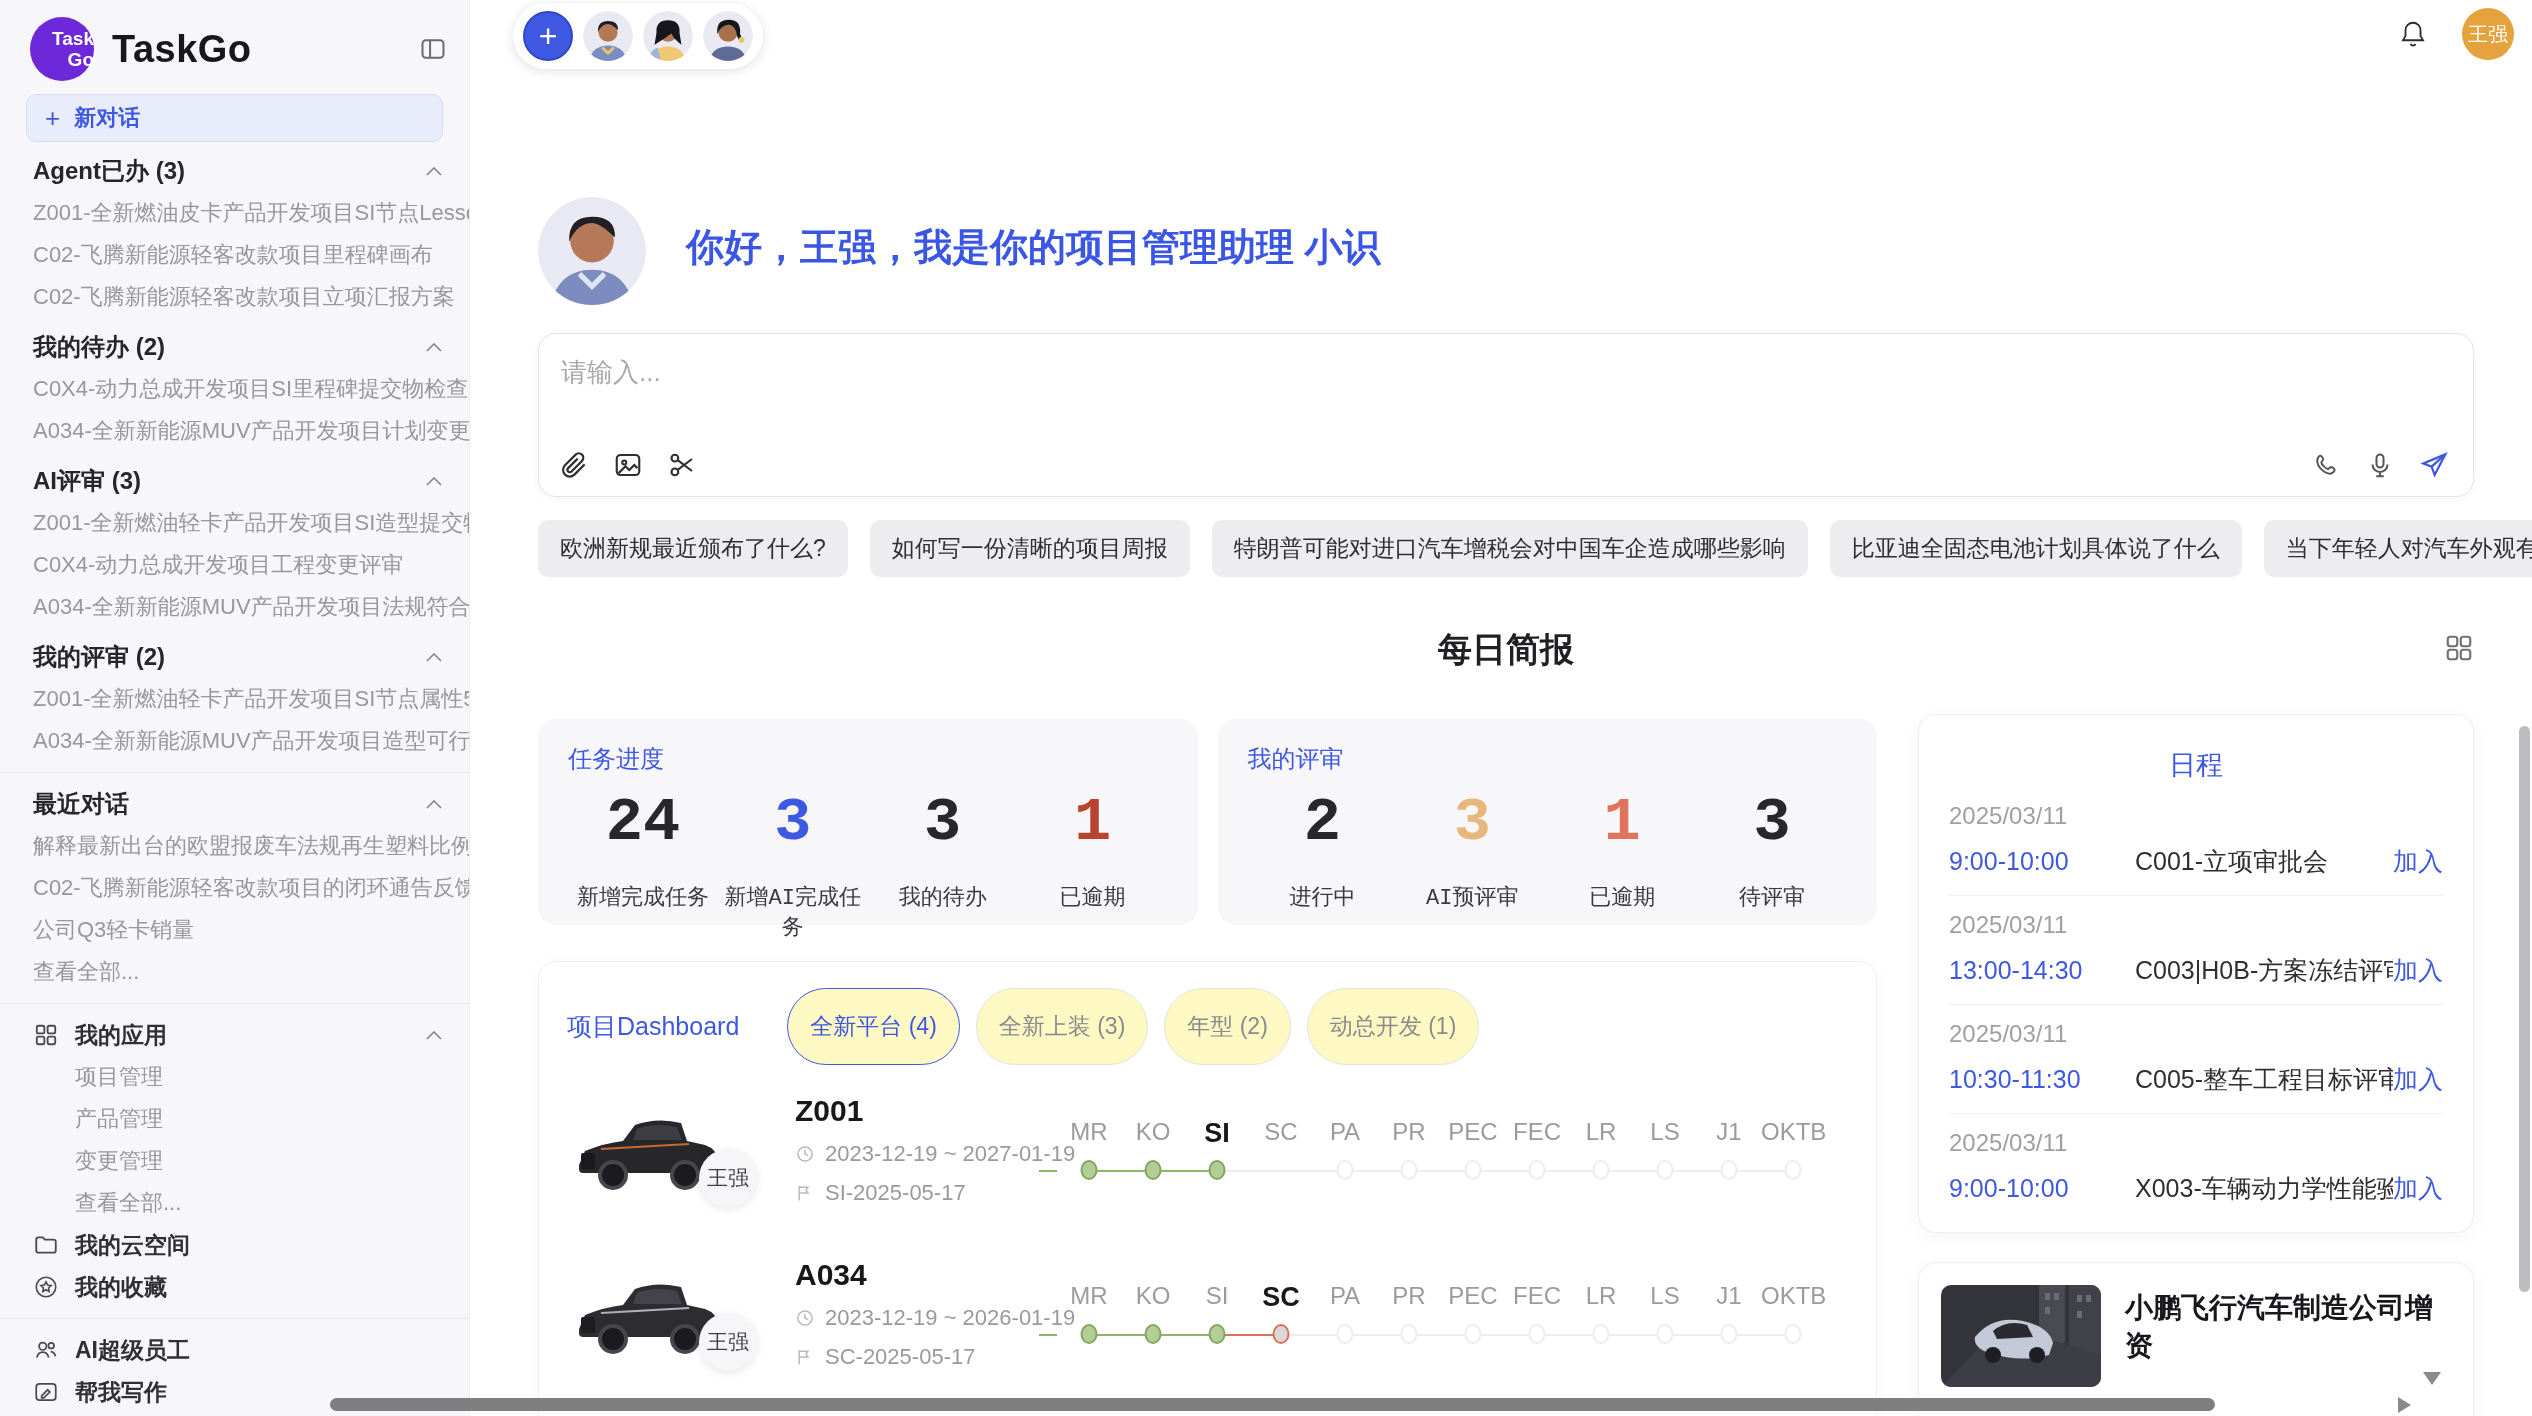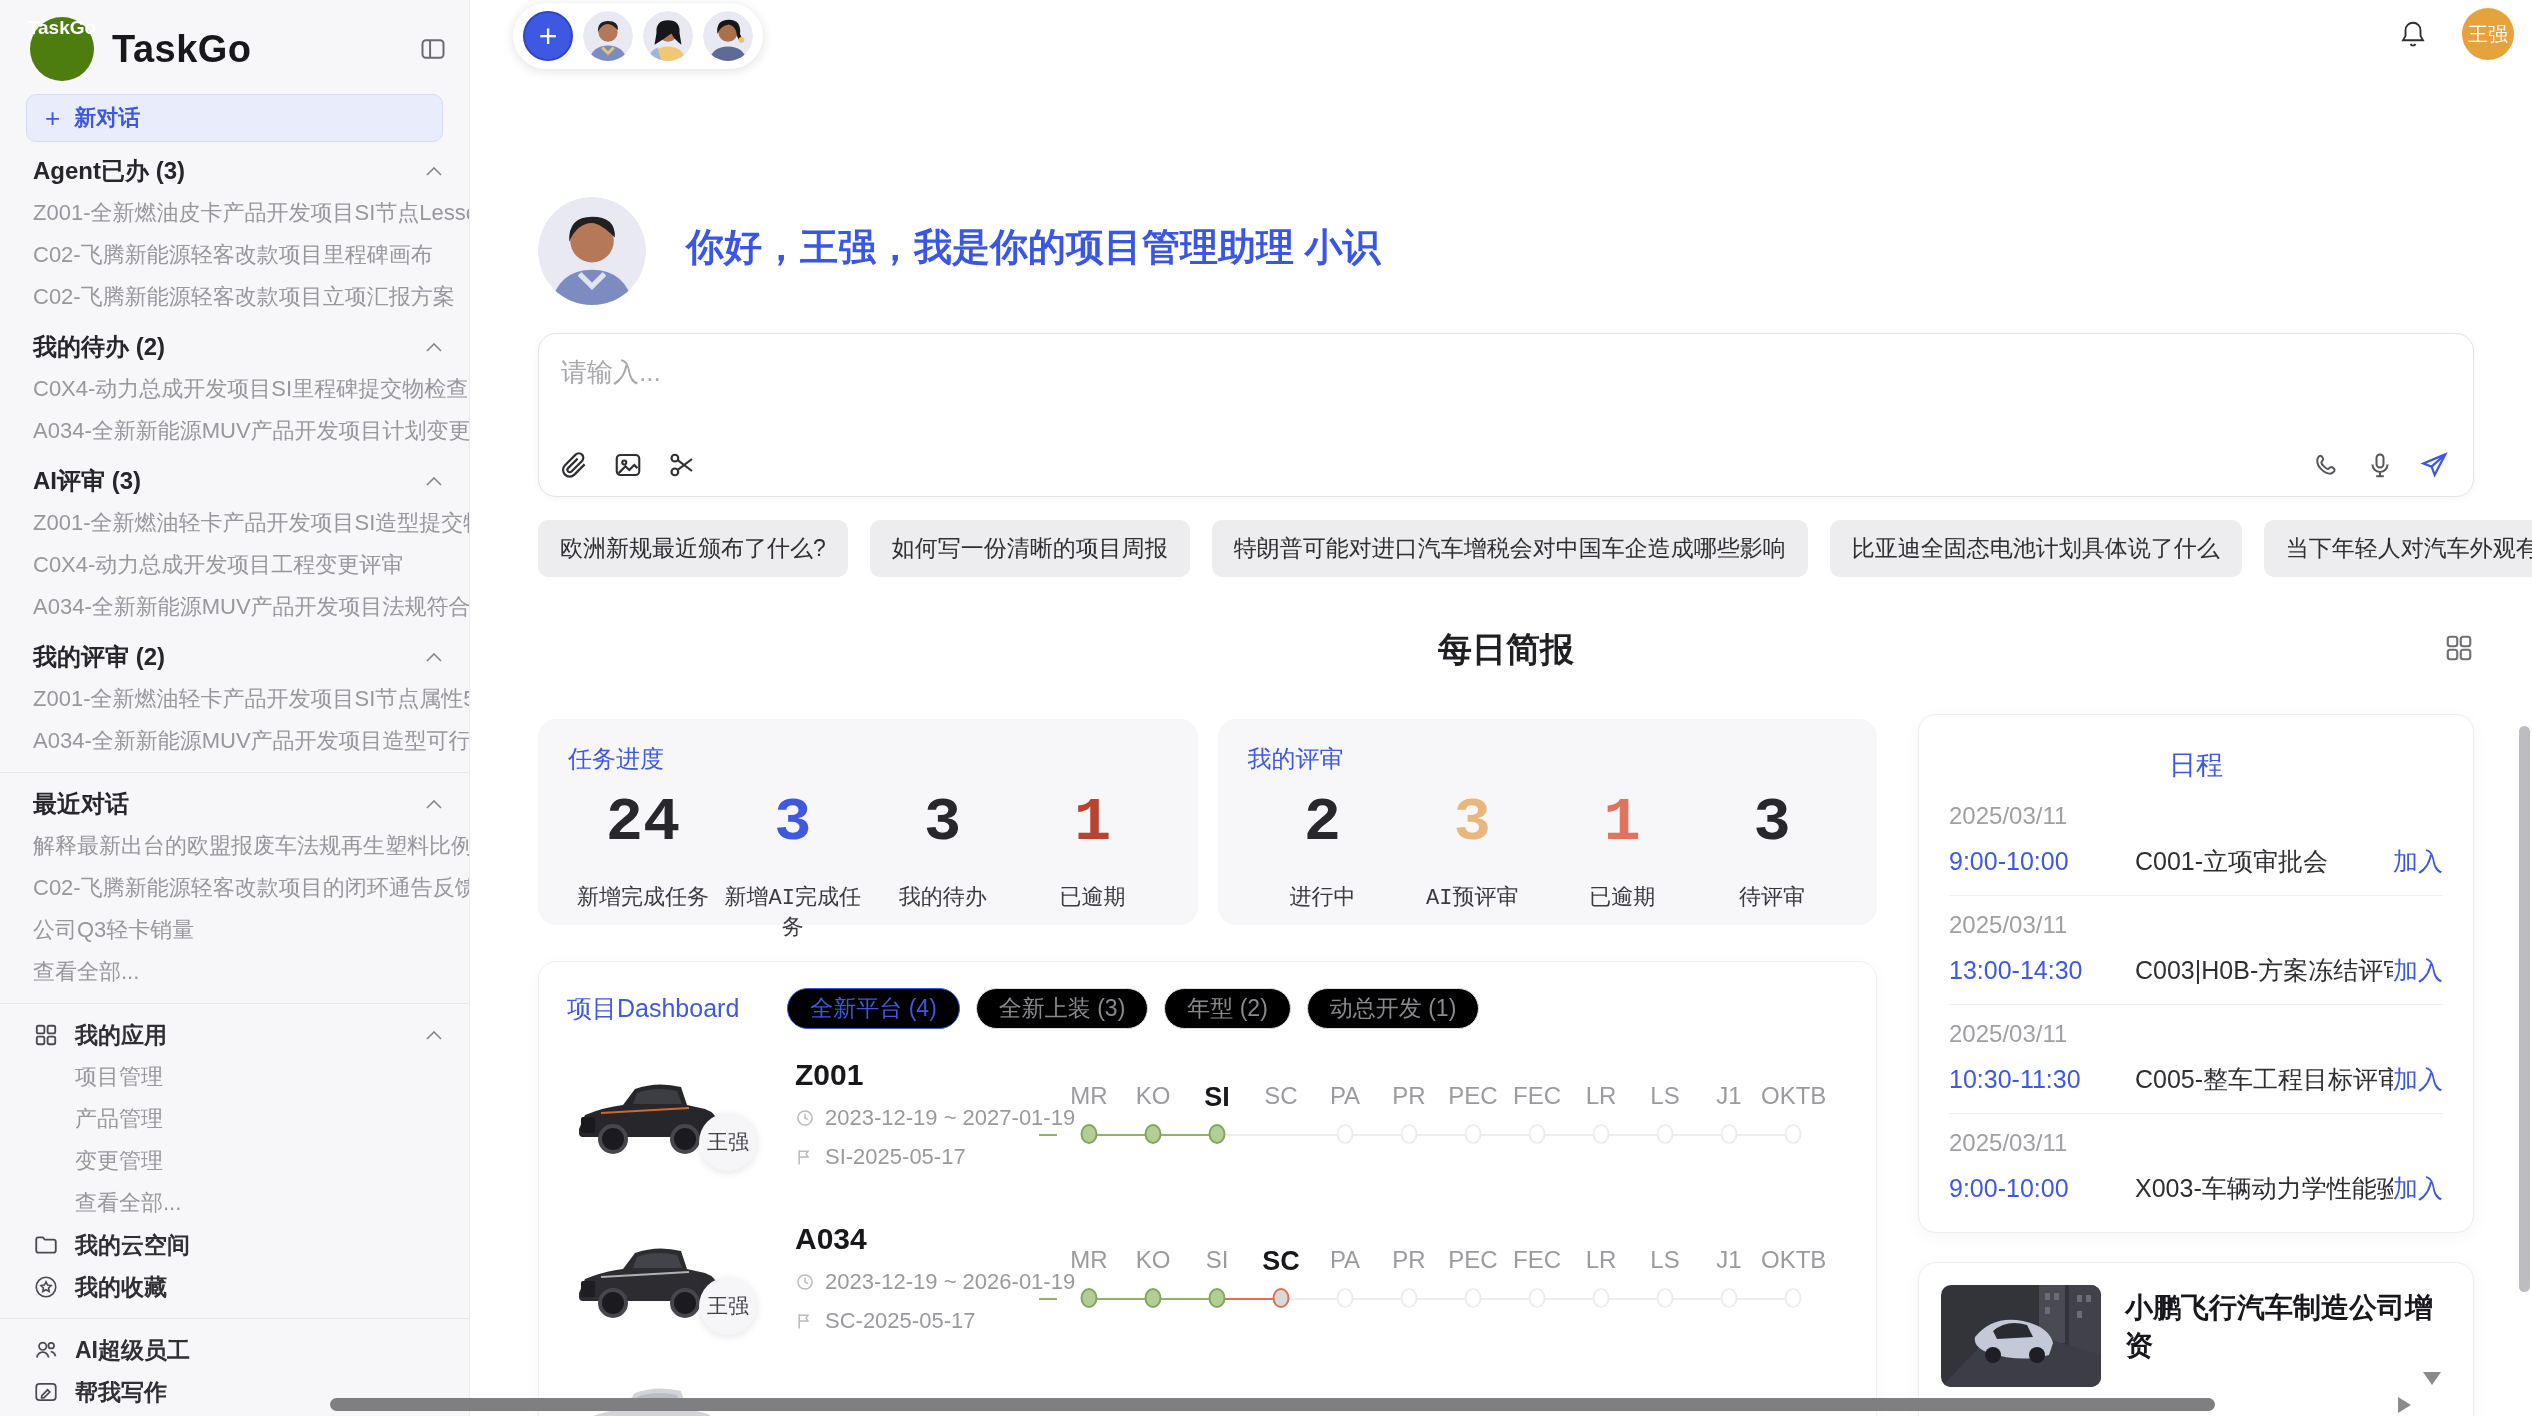--- a/index.html
+++ b/index.html
@@ -1,21 +1,21 @@
 <!DOCTYPE html>
 <html><head>
 <meta charset="utf-8">
 <style>
   html,body{margin:0;padding:0;overflow:hidden;}
   body{width:2532px;height:1416px;background:#fff;font-family:"Liberation Sans","DejaVu Sans",sans-serif;display:flex;position:relative;color:#26262b;}
   svg{display:block;}
   
   .sidebar{width:470px;flex:none;background:#f7f7f9;border-right:1px solid #ececf0;box-sizing:border-box;padding-top:10px;overflow:hidden;}
   .logo-row{display:flex;align-items:center;height:78px;padding:0 22px 0 30px;}
-  .logo{width:64px;height:64px;border-radius:50%;background:#4d7c0f;color:#fff;display:flex;flex-direction:row;align-items:flex-start;justify-content:center;font-size:19px;line-height:21px;font-weight:700;flex:none;}
+  .logo{width:64px;height:64px;border-radius:50%;background:#6d28d9;color:#fff;display:flex;flex-direction:column;align-items:flex-end;justify-content:center;font-size:19px;line-height:21px;font-weight:700;flex:none;}
   .app-title{font-size:38px;font-weight:700;color:#17171c;margin-left:18px;flex:1;letter-spacing:.5px;}
   .panel-btn{color:#6a6a70;cursor:pointer;}
   .new-chat{margin:6px 26px 0;height:46px;border-radius:10px;background:#e9ecfb;border:1px solid #d5dbf7;color:#3e58e2;font-size:22px;font-weight:600;display:flex;align-items:center;gap:14px;padding:0 18px;cursor:pointer;}
   .new-chat .plus{font-size:26px;font-weight:400;}
   .sb-header{display:flex;justify-content:space-between;align-items:center;height:42px;margin-top:8px;padding:0 26px 0 33px;font-size:24px;font-weight:600;color:#26262b;cursor:pointer;}
   .sb-header .chev{color:#8a8a8e;}
   .sb-item{height:42px;line-height:42px;font-size:22px;color:#97979c;padding:0 20px 0 33px;white-space:nowrap;overflow:hidden;cursor:pointer;}
   .sb-divider{height:1px;background:#e7e7eb;margin:10px 0;}
   .sb-app-row{display:flex;align-items:center;gap:16px;height:42px;padding:0 26px 0 33px;font-size:23px;color:#2f2f34;cursor:pointer;font-weight:bold;}
   .sb-app-row .chev{margin-left:auto;color:#8a8a8e;}
@@ -57,21 +57,21 @@
   .stats{display:flex;margin-top:12px;}
   .stat{flex:1;text-align:center;font-family:Liberation Mono, monospace;}
   .stat-value{font-size:62px;font-weight:600;color:#27272c;}
   .stat-label{font-size:22px;color:#3a3a40;margin-top:24px;}
   .tone-blue{color:#3e58e2;} .tone-red{color:#b8432e;} .tone-tan{color:#e8b77e;} .tone-salmon{color:#e0735c;}
   
   .dash-card{margin-top:36px;background:#fff;border:1px solid #f0f0f2;border-radius:18px;box-shadow:0 4px 18px rgba(0,0,0,.03);padding:26px 28px;height:640px;box-sizing:border-box;overflow:hidden;}
   .dash-header{display:flex;align-items:center;gap:48px;}
   .dash-title{font-size:25px;color:#3e58e2;}
   .tabs{display:flex;gap:16px;}
-  .tab{border:1px solid #e2e2e6;border-radius:999px;padding:4px 22px;font-size:23px;color:#8a8a8e;background:#000000;cursor:pointer;white-space:nowrap;}
+  .tab{border:1px solid #e2e2e6;border-radius:999px;padding:22px 22px;font-size:23px;color:#8a8a8e;background:#fef9c3;cursor:pointer;white-space:nowrap;}
   .tab.active{border-color:#3e58e2;color:#3e58e2;}
   .project-row{display:flex;align-items:center;height:158px;margin-top:6px;}
   .car-wrap{width:150px;position:relative;flex:none;margin-left:4px;}
   .owner-badge{position:absolute;right:-36px;bottom:-10px;width:58px;height:58px;border-radius:50%;background:#f6f6f8;box-shadow:0 2px 8px rgba(0,0,0,.10);display:flex;align-items:center;justify-content:center;font-size:21px;color:#3f3f45;}
   .proj-info{margin-left:74px;width:236px;flex:none;}
   .proj-code{font-size:30px;font-weight:700;color:#17171c;}
   .proj-meta{display:flex;align-items:center;gap:10px;margin-top:13px;font-size:22px;color:#9a9a9e;white-space:nowrap;}
   .proj-meta .sb-icon{color:#b9b9be;}
   .milestones{flex:1;margin-left:26px;}
   .ms-row{display:flex;}

